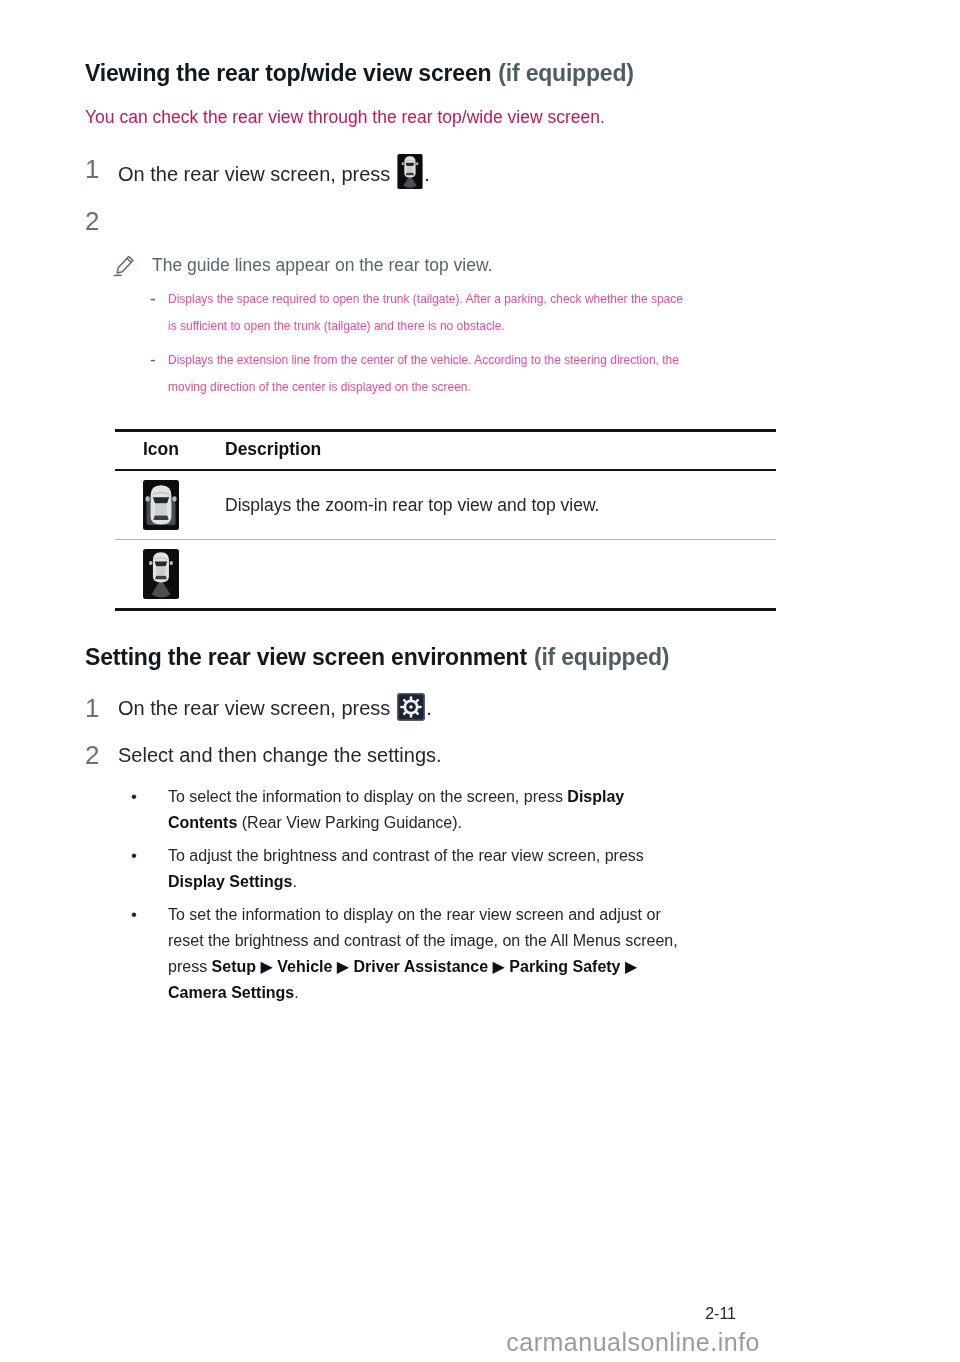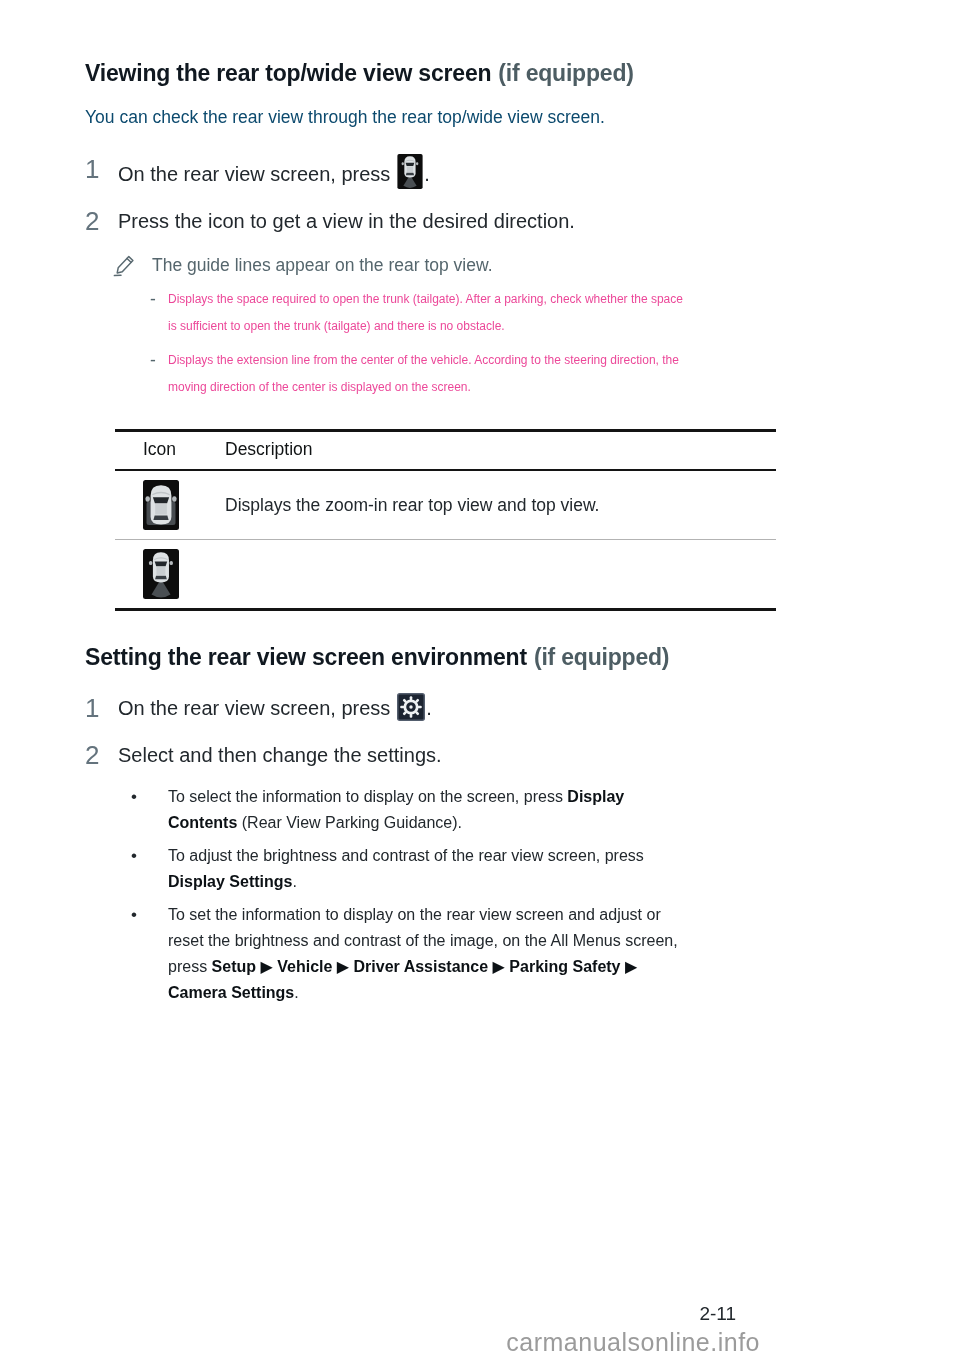--- a/index.html
+++ b/index.html
@@ -12,21 +12,21 @@
     overflow:hidden;
     box-sizing:border-box;
     padding:58px 85px 0 85px;
   }
   h2{
     margin:0;
     font-size:23px;line-height:30px;font-weight:700;color:#101820;
     letter-spacing:-0.2px;
   }
   .qualifier{color:#4d5d63;font-weight:700;margin-left:7px;}
-  .intro{margin:17px 0 0 0;font-size:17.5px;line-height:25px;color:#0c4a6e;}
+  .intro{margin:17px 0 0 0;font-size:17.5px;line-height:25px;color:#be185d;}
   .step{display:flex;margin-top:24px;align-items:flex-start;}
   .step + .step{margin-top:17px;}
   .step-num{
     flex:0 0 33px;font-size:26px;line-height:30px;font-weight:400;color:#64737d;
   }
   .step-text{font-size:20px;line-height:30px;color:#22282d;}
   .inline-icon{display:inline-block;vertical-align:-8px;margin:0 1px 0 7px;}
   .note{display:flex;margin:15px 0 0 27px;align-items:flex-end;}
   .note-icon{flex:0 0 26px;margin-right:14px;padding-top:1px;}
   .note-text{font-size:17.5px;line-height:25px;color:#55666d;}
@@ -34,38 +34,38 @@
   .dash-glyph{flex:0 0 18px;font-size:17.5px;line-height:26.5px;color:#55666d;}
   .dash-text{font-size:12px;line-height:26.5px;color:#ec4899;}
   .icon-table{
     margin:29px 0 0 30px;width:762px;
     border-top:3px solid #141414;border-bottom:3px solid #141414;
   }
   .thead{
     display:grid;grid-template-columns:110px 1fr;
     border-bottom:2px solid #141414;padding:7px 0 9px 0;
   }
-  .th{font-size:17.5px;font-weight:400;color:#101314;}
+  .th{font-size:17.5px;font-weight:700;color:#101314;}
   .th-icon{padding-left:28px;}
   .trow{
     display:grid;grid-template-columns:110px 1fr;align-items:center;
     padding:9px 0;
   }
   .trow + .trow{border-top:1px solid #b3b3b3;}
   .cell-icon{padding-left:28px;line-height:0;}
   .cell-desc{font-size:17.5px;line-height:25px;color:#22282d;}
   .section2{margin-top:31px;}
   .bullet-item{display:flex;margin:7px 0 0 45px;}
   .bullet-item.first{margin-top:14px;}
   .bullet-glyph{flex:0 0 37px;font-size:17px;line-height:26px;color:#22282d;padding-left:1px;}
   .bullet-text{font-size:16px;line-height:26px;color:#22282d;}
   .bold-seg{font-weight:700;color:#0c1115;}
   .footer-page-num{
     position:absolute;top:1303px;right:40px;
-    font-size:19px;color:#22282d;line-height:22px;
+    font-size:16px;color:#22282d;line-height:22px;
   }
   .watermark{
     position:absolute;top:1328px;right:16px;
     font-size:25px;color:#9b9b9b;line-height:28px;letter-spacing:0.5px;
   }
   svg{display:block;}
 </style>
 </head>
 <body>
 
@@ -94,21 +94,20 @@
       <div class="step-num">1</div>
       <div class="step-text"><span>On the rear view screen, press</span><span class="inline-icon"><svg width="26" height="35" viewBox="0 0 36 50">
               <rect x="0" y="0" width="36" height="50" rx="2.5" fill="#0d0d0d"></rect>
               <path d="M18 30 L8.5 45.5 Q18 51.5 27.5 45.5 Z" fill="#4a4f53"></path>
               <use href="#car-top" transform="translate(5.2 1.6) scale(0.98)"></use>
             </svg></span><span>.</span></div>
     </div>
 
     <div class="step">
       <div class="step-num">2</div>
-      <div class="step-text">Press the icon to get a view in the desired direction.</div>
     </div>
 
     <div class="note">
       <span class="note-icon">
         <svg width="26" height="26" viewBox="0 0 26 26" fill="none" stroke="#5a6a71" stroke-width="1.5" stroke-linejoin="round" stroke-linecap="round">
           <path d="M6.2 15.8 L16.8 4.6 L20.9 8.5 L10.3 19.7 L5.2 20.9 Z"></path>
           <path d="M15 6.5 L19 10.3"></path>
           <path d="M2.4 23.6 L9 23.2"></path>
         </svg>
       </span>

